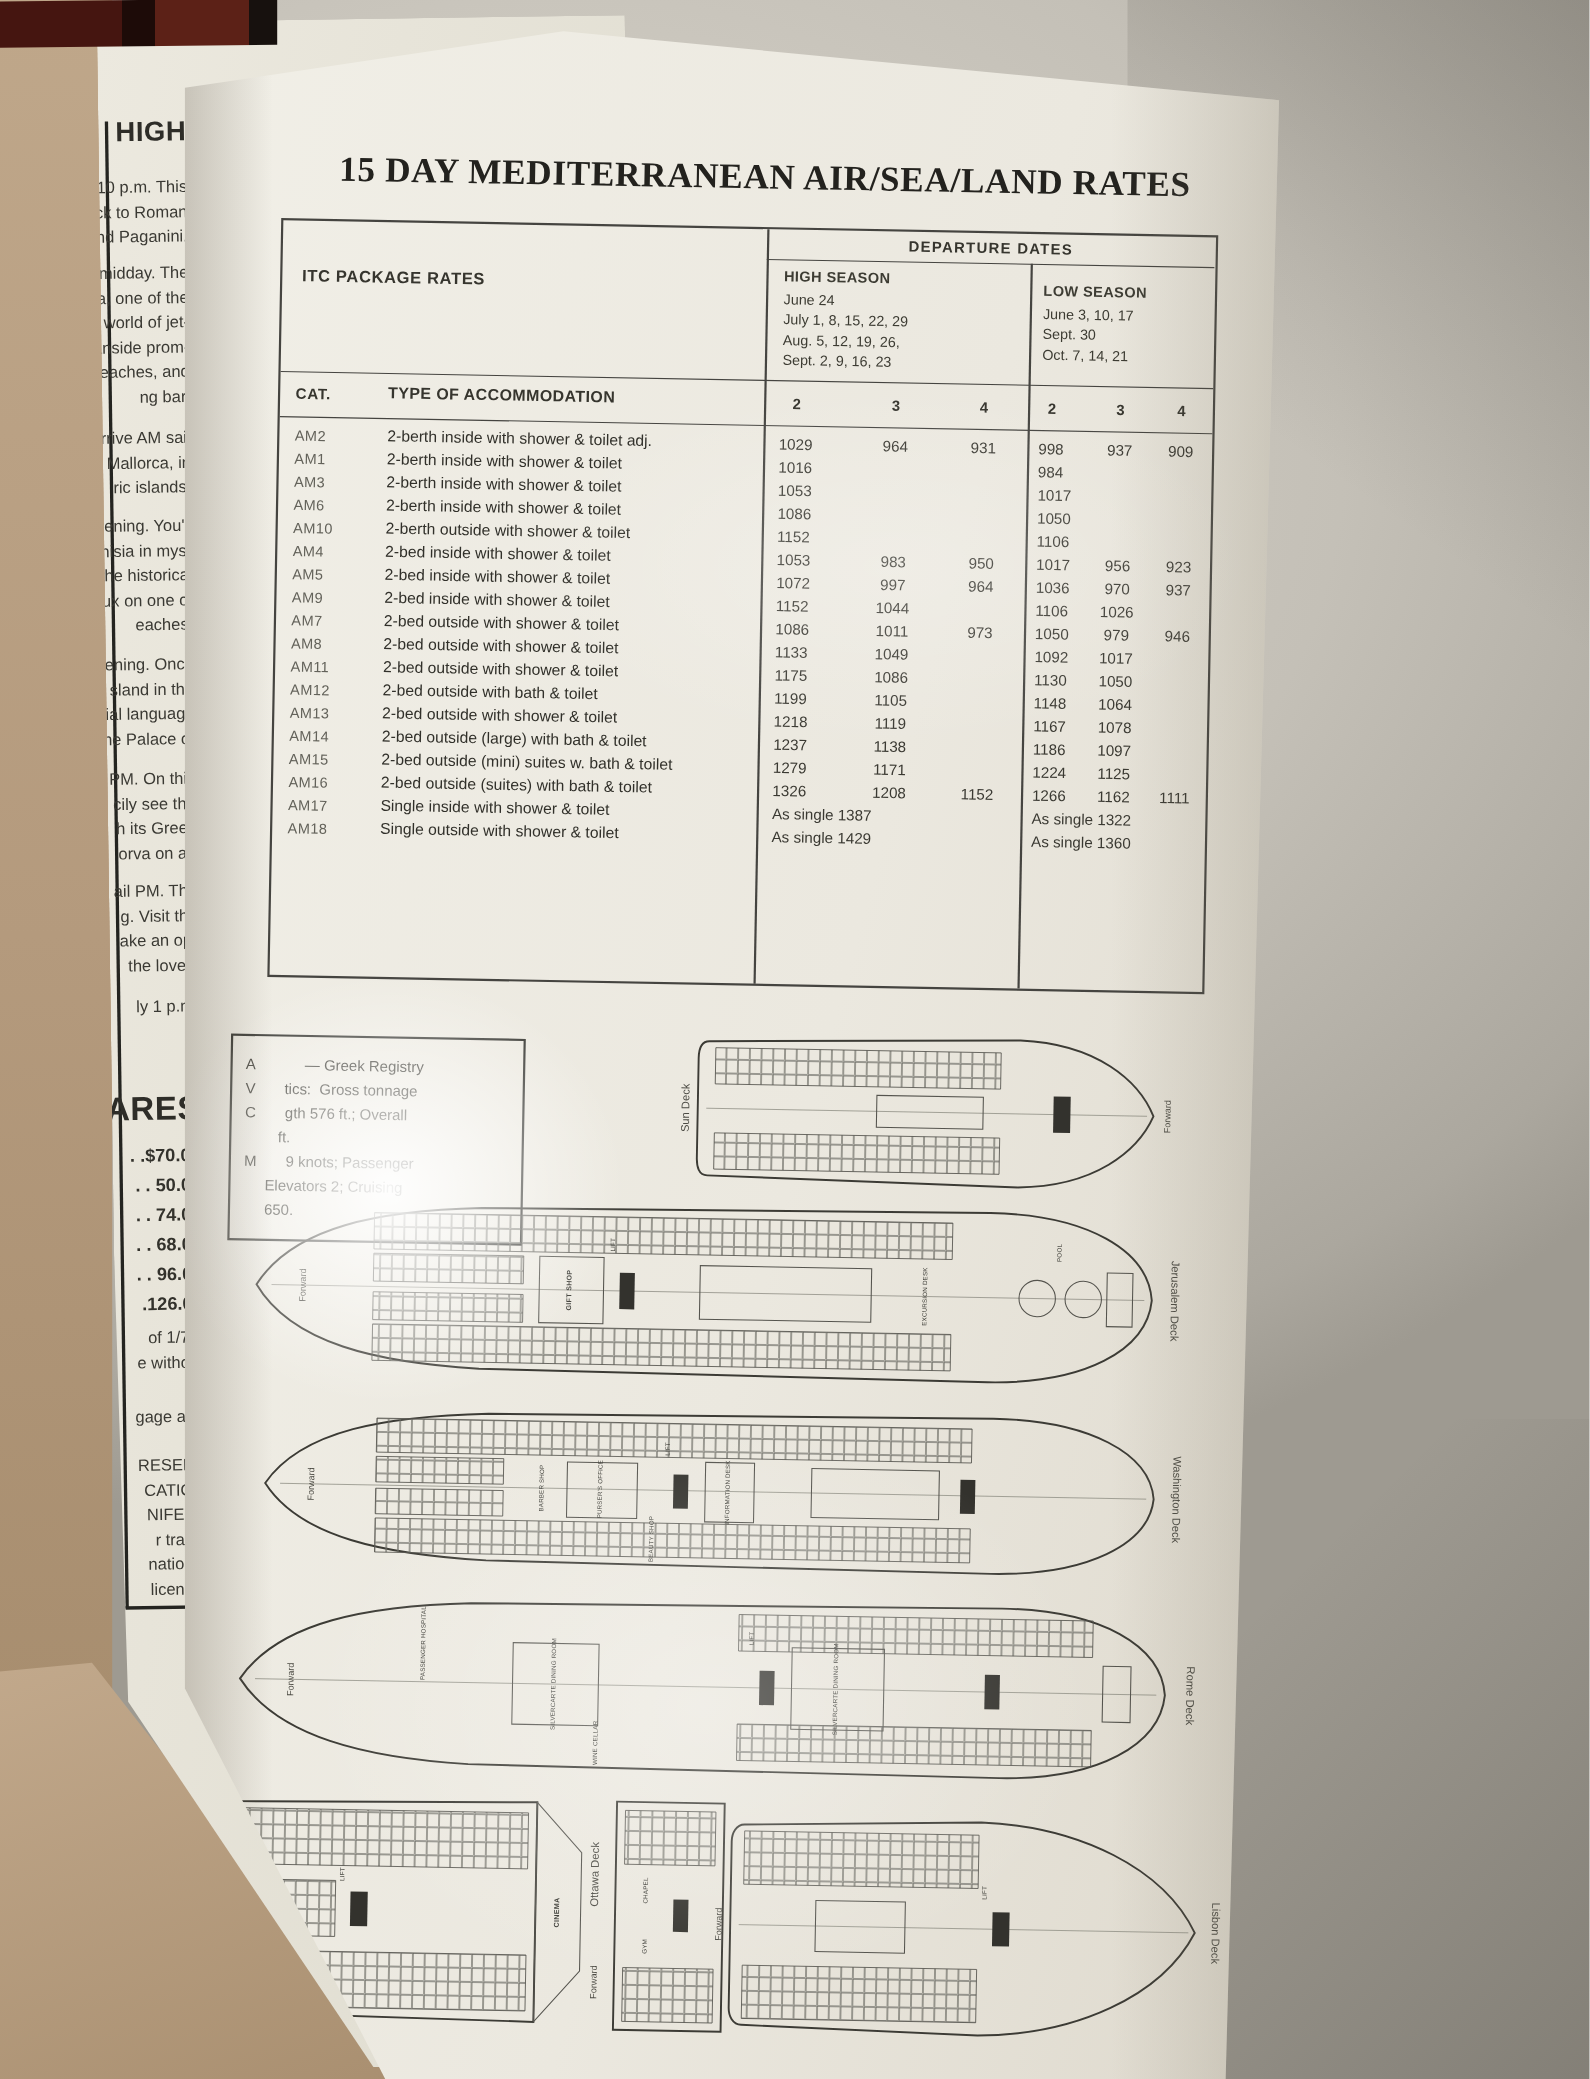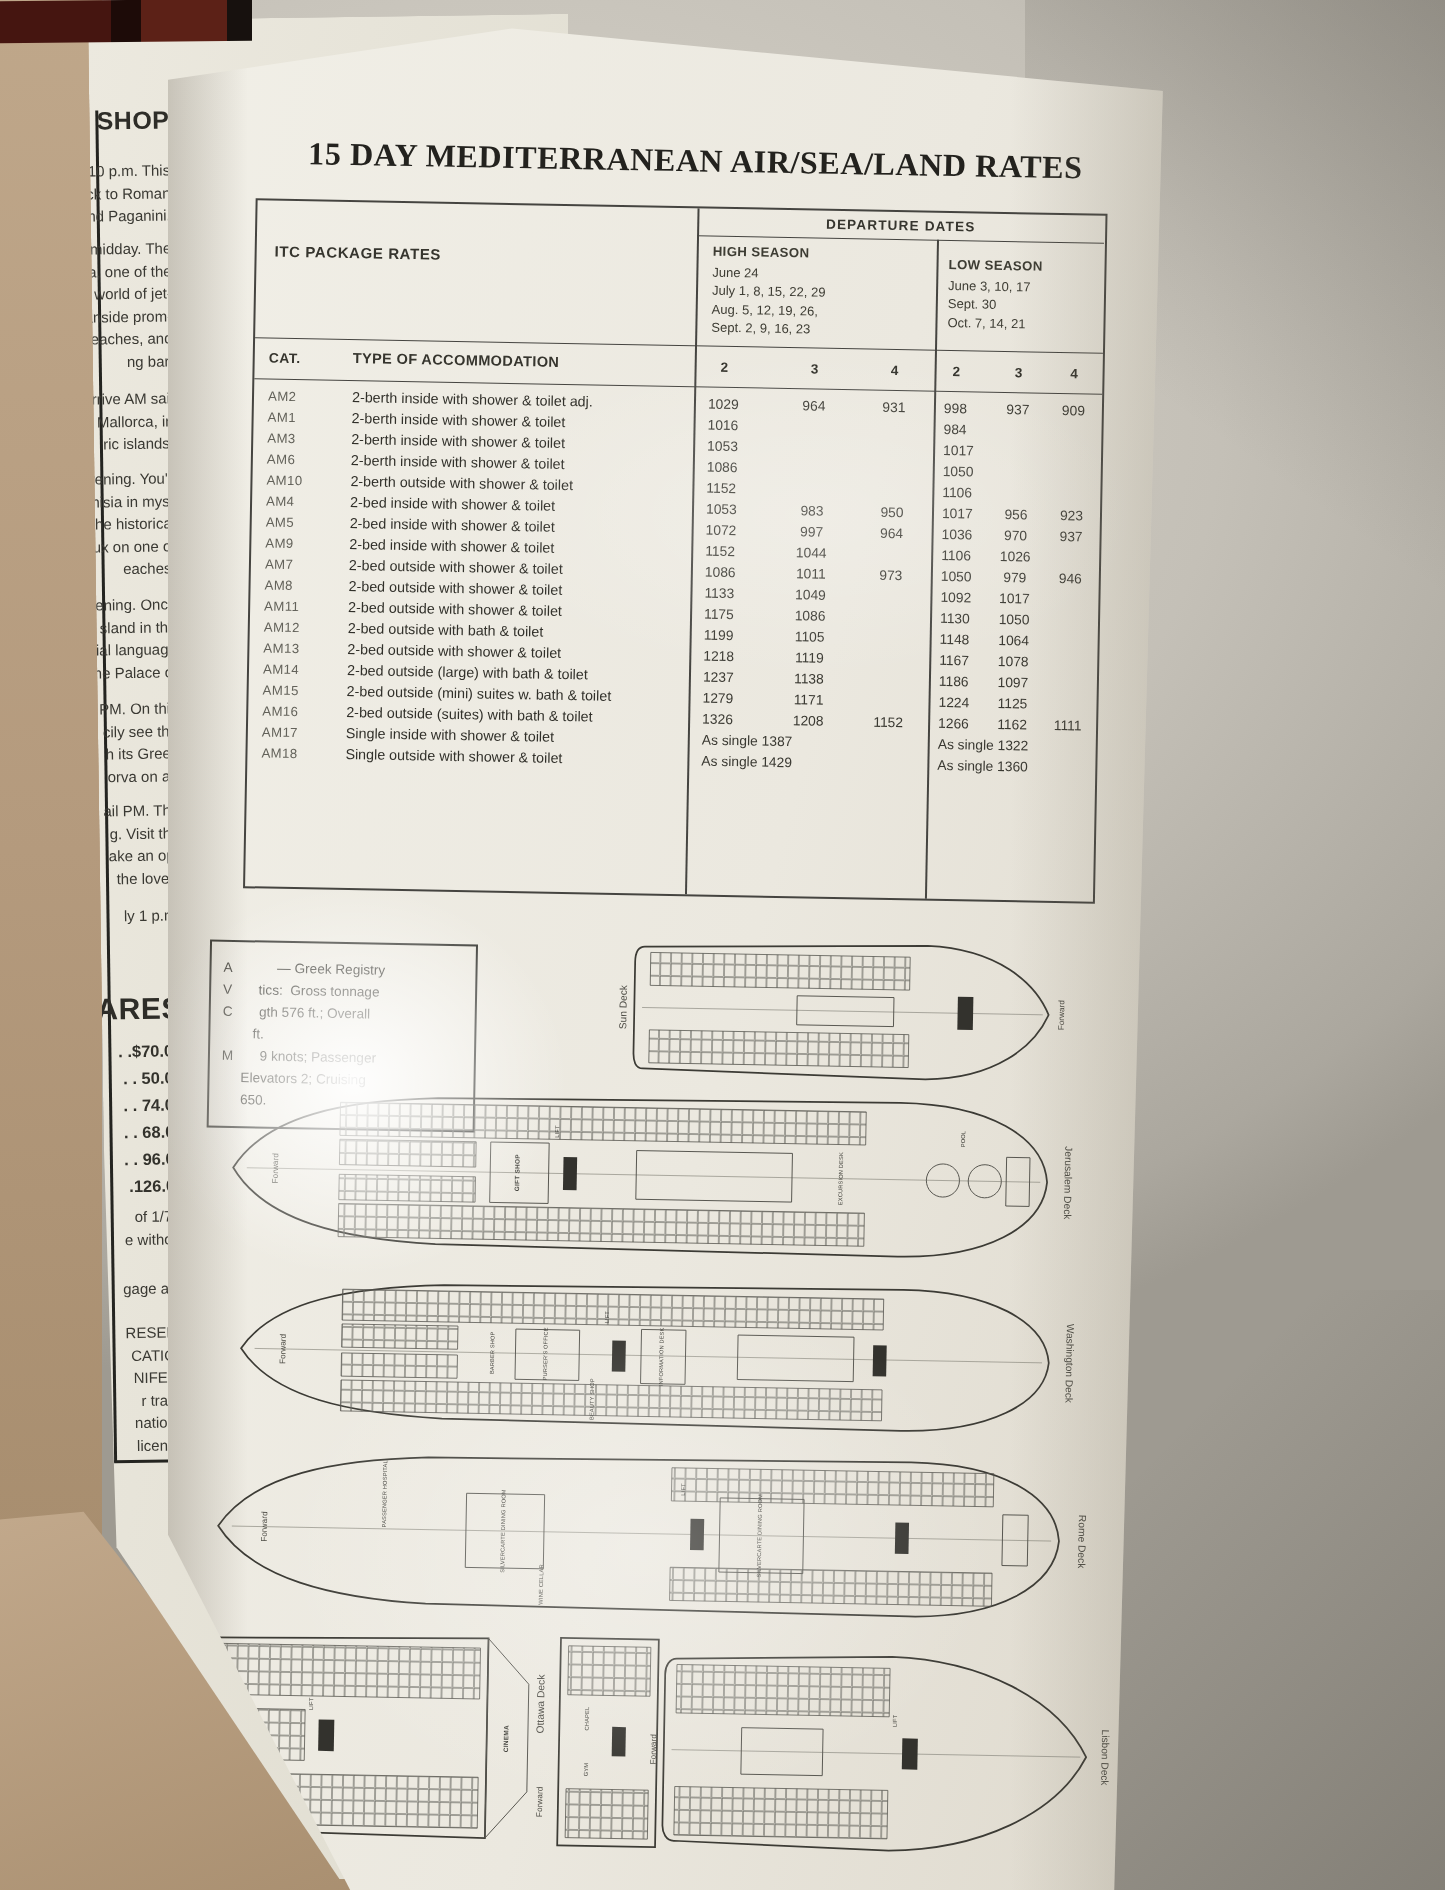--- a/index.html
+++ b/index.html
@@ -103,21 +103,21 @@
 
 <div class="table-strip"></div>
 <div class="fabric-shade-tr"></div>
 <div class="fabric-shade-br"></div>
 <div class="wedge"></div>
 <div class="books"></div>
 
 <div class="left-page">
   <div class="frame-v"></div>
   <div class="frame-h"></div>
-  <div class="sb sb-head" style="top:86px">SHOP</div>
+  <div class="sb sb-head" style="top:86px">HIGH</div>
   <div class="sb" style="top:140px">
       <div>tely 10 p.m. This</div>
       <div>back to Roman</div>
       <div>ous and Paganini.</div>
     </div>
   <div class="sb" style="top:218px">
       <div>ail midday. The</div>
       <div>era, one of the</div>
       <div>e world of jet-</div>
       <div>ceanside prom-</div>

